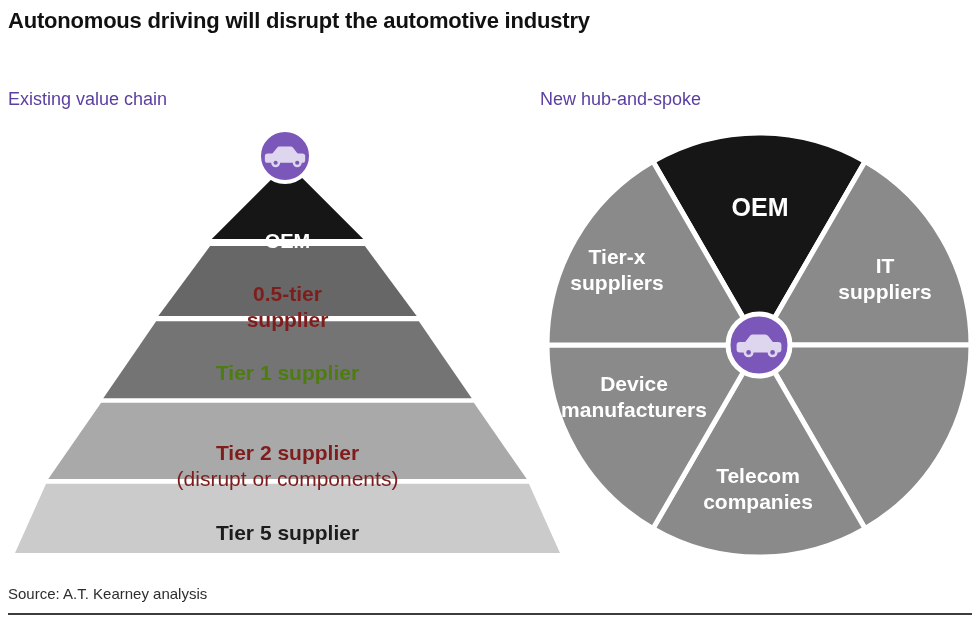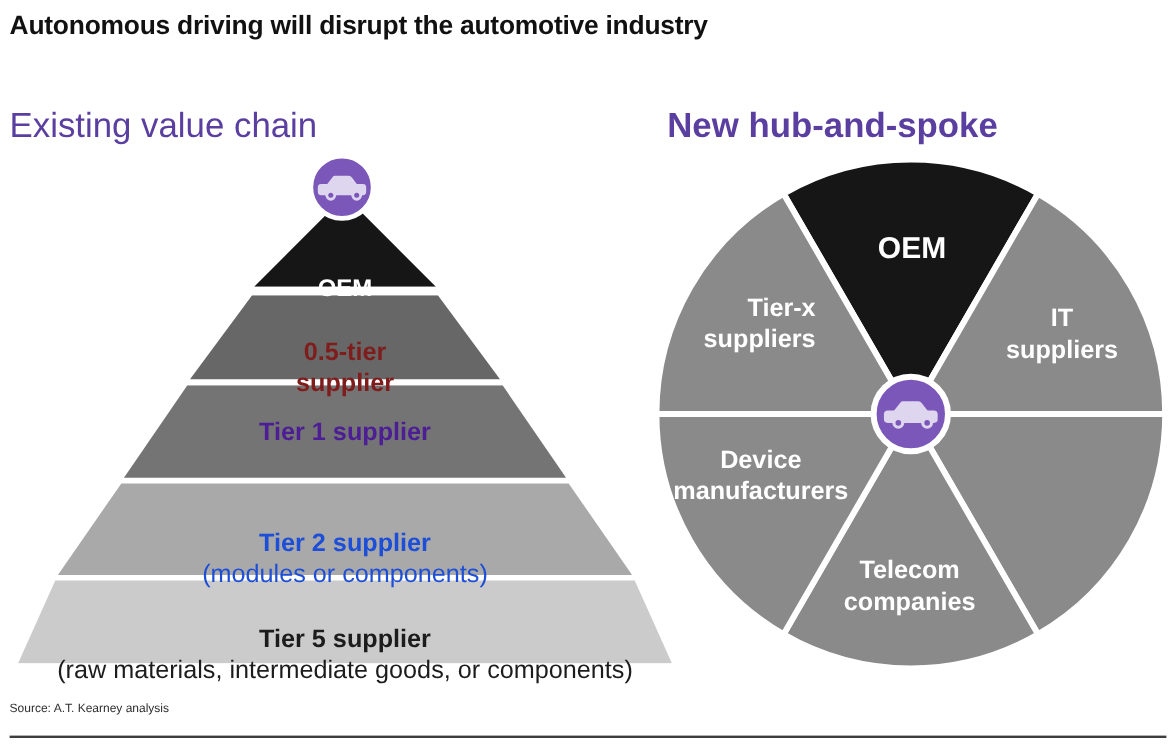--- a/index.html
+++ b/index.html
@@ -6,61 +6,61 @@
   .canvas{
     position:relative;width:980px;height:623px;background:#ffffff;overflow:hidden;
     font-family:"Liberation Sans","DejaVu Sans",sans-serif;
   }
   
   .page-title{
     position:absolute;left:8px;top:8px;width:900px;
     font-size:22px;font-weight:bold;color:#111;letter-spacing:-0.2px;
   }
   .section-heading{
-    position:absolute;top:89px;font-size:29px;color:#5b3fa0;font-weight:400;
+    position:absolute;top:89px;font-size:18px;color:#5b3fa0;font-weight:400;
   }
   .heading-left{left:8px;}
-  .heading-right{left:556px;font-weight:bold;}
+  .heading-right{left:540px;}
   
   .pyramid{position:absolute;left:15px;top:160px;width:545px;height:393px;}
   .tier{position:absolute;left:0;top:0;width:100%;height:100%;}
   .tier-0{clip-path:polygon(50% 0.8%,63.9% 20.1%,36.1% 20.1%);background:#161616;}
   .tier-1{clip-path:polygon(35.8% 21.9%,64.2% 21.9%,73.7% 39.7%,26.3% 39.7%);background:#676767;}
   .tier-2{clip-path:polygon(25.9% 41.0%,74.1% 41.0%,83.8% 60.6%,16.2% 60.6%);background:#747474;}
   .tier-3{clip-path:polygon(15.8% 61.8%,84.2% 61.8%,93.9% 81.2%,6.1% 81.2%);background:#a9a9a9;}
   .tier-4{clip-path:polygon(5.7% 82.4%,94.3% 82.4%,100% 100%,0% 100%);background:#cbcbcb;}
   .tier-label{
     position:absolute;left:0;right:0;text-align:center;
     font-size:21px;line-height:26px;white-space:pre-line;
   }
   .tier-label .t{font-weight:bold;}
   .lab-0{top:42px;color:#fff;font-size:20px;}
   .lab-1{top:95px;color:#7f1d1d;}
-  .lab-2{top:162px;color:#4c1d95;}
-  .lab-3{top:254px;color:#1d4ed8;}
+  .lab-2{top:174px;color:#4d7c0f;}
+  .lab-3{top:254px;color:#7f1d1d;}
   .lab-4{top:334px;color:#1c1c1c;}
   .apex-badge{position:absolute;left:240px;top:-34px;width:60px;height:60px;}
   
   .wheel{position:absolute;left:541px;top:127px;width:436px;height:436px;}
   .wheel svg{position:absolute;left:0;top:0;}
   .seg{fill:#8a8a8a;stroke:#ffffff;stroke-width:5;stroke-linejoin:round;}
   .seg-oem{fill:#161616;}
   .wheel-label{
     position:absolute;transform:translate(-50%,-50%);
     color:#ffffff;font-weight:bold;font-size:21px;line-height:26px;
     text-align:center;white-space:pre-line;pointer-events:none;
   }
   .wl-oem{left:219px;top:80px;font-size:25px;}
-  .wl-tierx{left:92px;top:143px;text-align:right;}
+  .wl-tierx{left:76px;top:143px;}
   .wl-it{left:344px;top:152px;}
   .wl-device{left:93px;top:270px;}
   .wl-online{left:347px;top:270px;}
   .wl-telecom{left:217px;top:362px;}
   
-  .source-text{position:absolute;left:8px;top:585px;font-size:10px;color:#2e2e2e;}
+  .source-text{position:absolute;left:8px;top:585px;font-size:15px;color:#2e2e2e;}
   .bottom-rule{position:absolute;left:8px;right:8px;top:613px;height:2px;background:#3d3d3d;}
 </style>
 </head>
 <body>
 
 <div class="canvas">
 
   <div class="page-title">Autonomous driving will disrupt the automotive industry</div>
 
   <div class="section-heading heading-left">Existing value chain</div>
@@ -78,25 +78,24 @@
     </div>
     <div class="tier-label lab-1">
       <span class="t">0.5-tier
 supplier</span>
     </div>
     <div class="tier-label lab-2">
       <span class="t">Tier 1 supplier</span>
     </div>
     <div class="tier-label lab-3">
       <span class="t">Tier 2 supplier</span>
-      <div>(modules or components)</div>
+      <div>(disrupt or components)</div>
     </div>
     <div class="tier-label lab-4">
       <span class="t">Tier 5 supplier</span>
-      <div>(raw materials, intermediate goods, or components)</div>
     </div>
 
     <div class="apex-badge">
       <svg width="60" height="60" viewBox="0 0 60 60">
         <circle cx="30" cy="30" r="26" fill="#7a57b8" stroke="#ffffff" stroke-width="4"></circle>
         <g transform="translate(30,31) scale(0.72)">
           <rect x="-28" y="-5" width="56" height="13" rx="4" fill="#ded5ee"></rect>
           <path d="M -18,-4 L -11,-13 Q -10,-14.5 -8,-14.5 L 8,-14.5 Q 10,-14.5 11.5,-12.5 L 18,-4 Z" fill="#ded5ee"></path>
           <circle cx="-13" cy="8" r="6.2" fill="#ded5ee"></circle>
           <circle cx="-13" cy="8" r="2.9" fill="#7a57b8"></circle>

